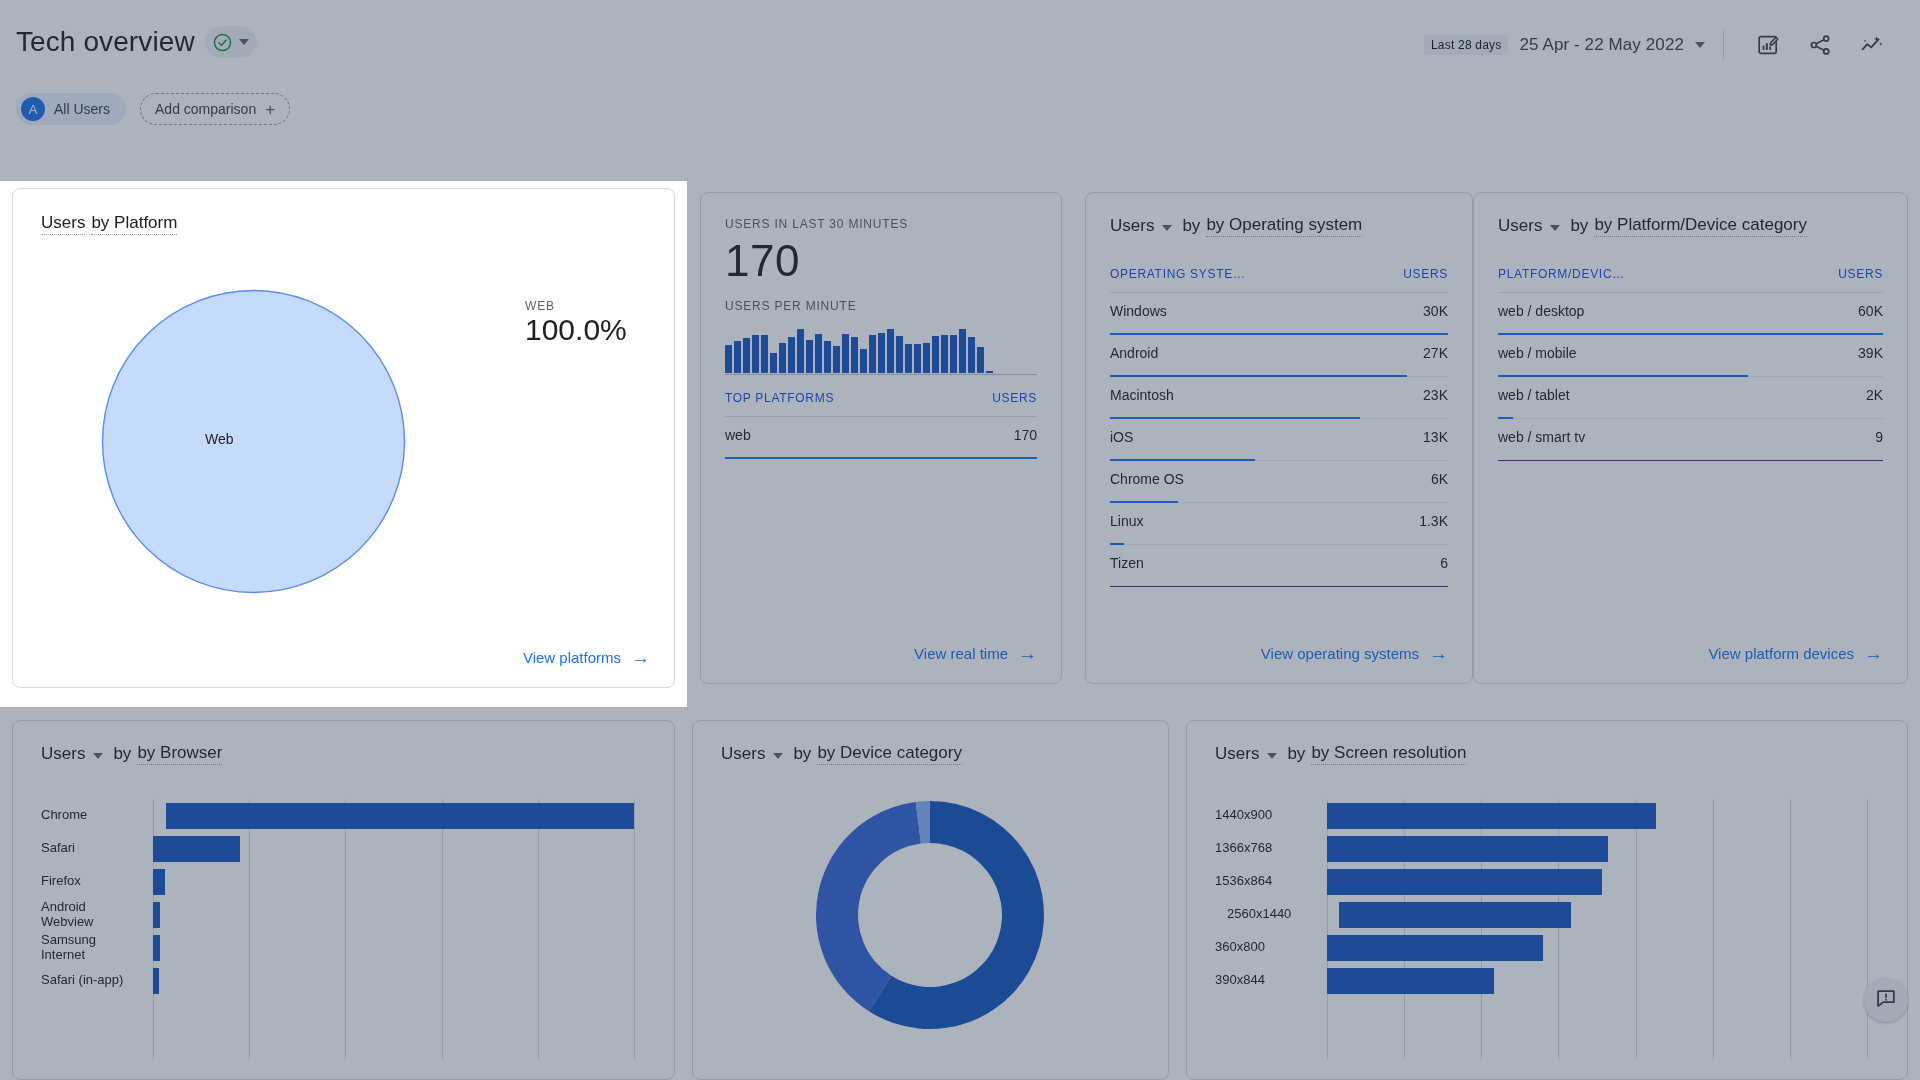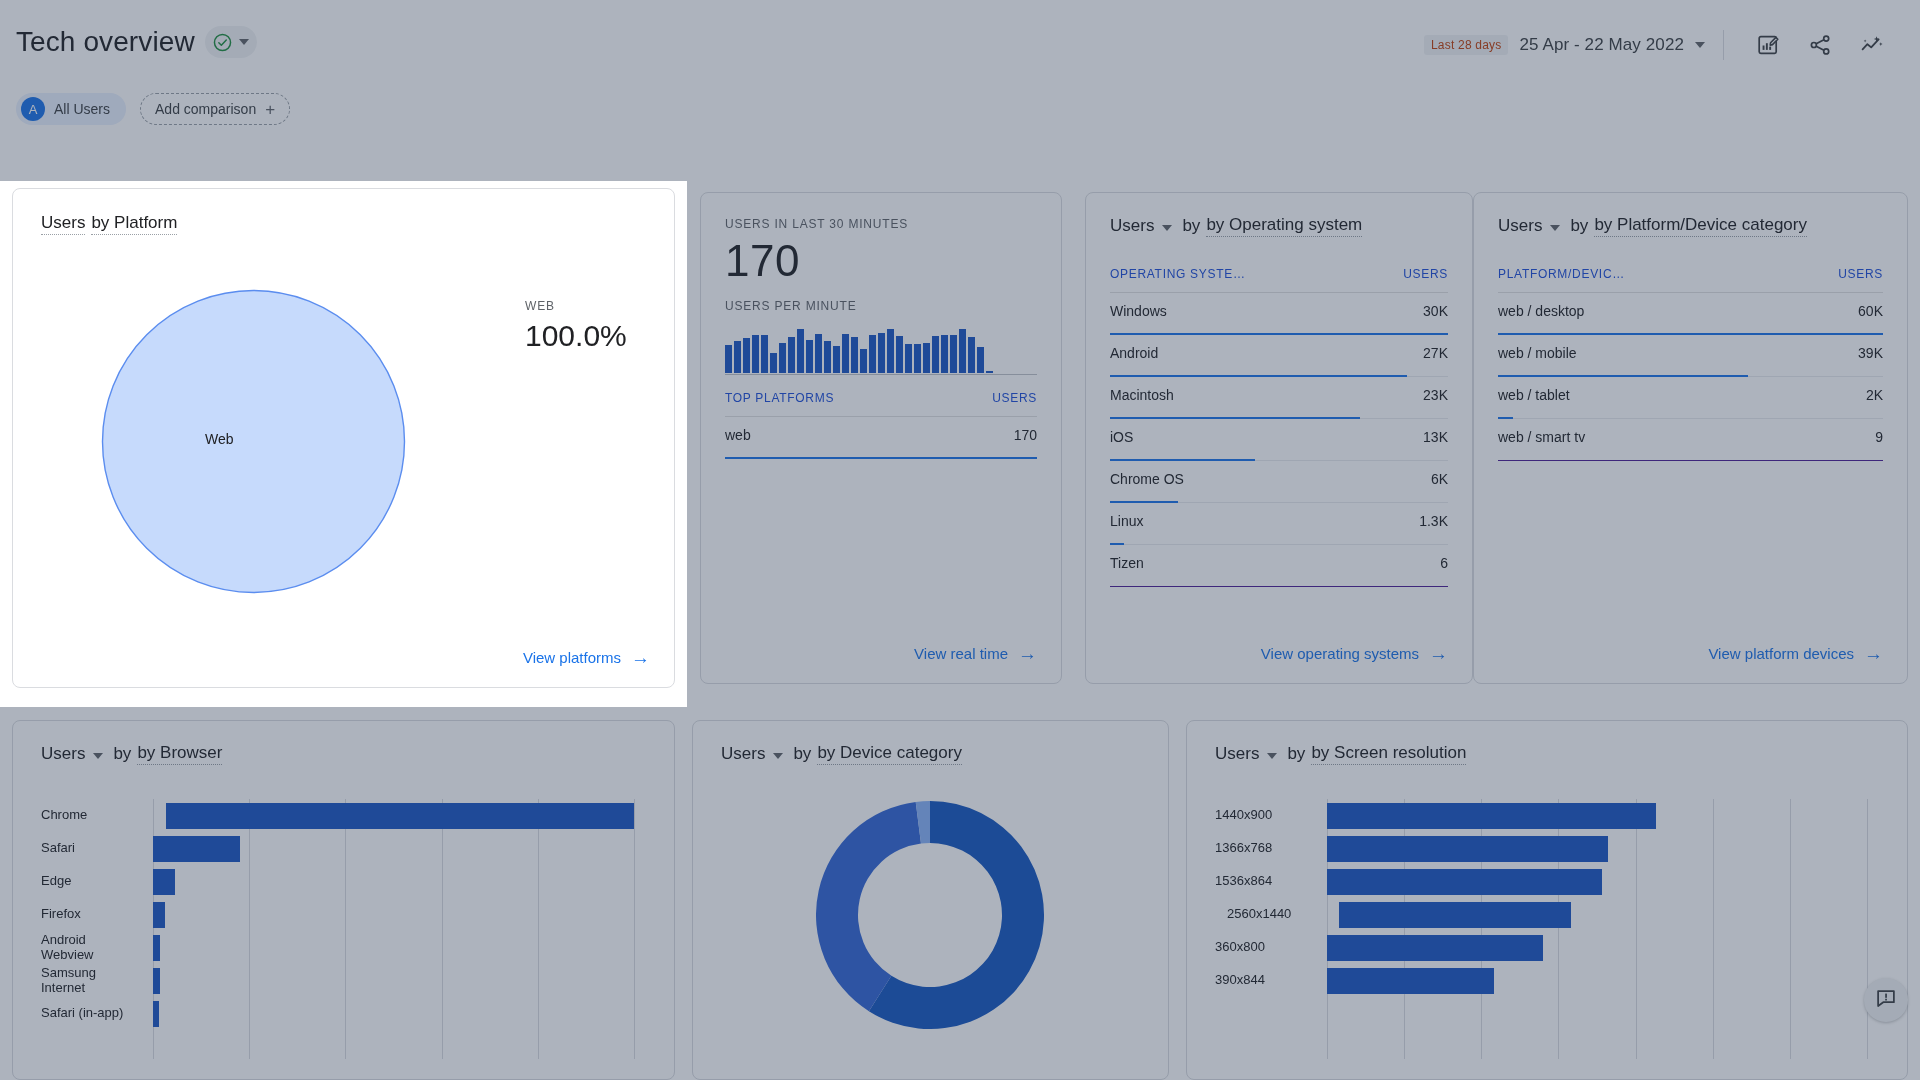--- a/index.html
+++ b/index.html
@@ -64,21 +64,21 @@
     border: 1px dashed #9aa0a6;
     font-size: 14px; color: #3c4043;
   }
   .plus { font-size: 17px; color: #5f6368; line-height: 1; }
 
   .header-right {
     position: absolute; right: 22px; top: 30px;
     display: flex; align-items: center; gap: 0;
   }
   .range-pill {
-    font-size: 12px; color: #c2410c;
+    font-size: 12px; color: #0f172a;
     background: #f1f3f4; padding: 3px 7px; border-radius: 3px;
     letter-spacing: .2px;
   }
   .range-text {
     font-size: 17px; color: #3c4043; margin-left: 11px;
     letter-spacing: .1px;
   }
   .range-caret { margin-left: 11px; }
   .hdr-divider {
     width: 1px; height: 30px; background: #dadce0; margin: 0 18px;
@@ -250,21 +250,21 @@
 
       <div style="position:absolute;left:88px;top:100px;width:305px;height:305px;">
         <svg viewBox="0 0 305 305" style="width:305px;height:305px;display:block;">
           <circle cx="152.5" cy="152.5" r="151" fill="#c6dafc" stroke="#5b8def" stroke-width="1.4"></circle>
         </svg>
         <span class="pie-label" style="left:104px;top:142px;">Web</span>
       </div>
 
       <div style="position:absolute;left:512px;top:110px;text-align:left;">
         <div class="pct-label">WEB</div>
-        <div class="pct-value" style="margin-top:6px;">100.0%</div>
+        <div class="pct-value" style="">100.0%</div>
       </div>
 
       <div class="view-link">
         <span>View platforms</span>
         <span class="arrow-r">→</span>
       </div>
     </div>
 
     <div class="card" style="left:700px; top:52px; width:362px; height:492px;">
       <div style="position:absolute;left:24px;top:24px;right:24px;">
@@ -446,26 +446,20 @@
               <div class="hbar-fill" style="width: 100%; height: 26px;"></div>
             </div>
           </div>
           <div class="hbar-row" style="height: 33px;">
             <div class="hbar-label" style="width: 100px;">Safari</div>
             <div class="hbar-track" style="margin-left: 12px;">
               <div class="hbar-fill" style="width: 18%; height: 26px;"></div>
             </div>
           </div>
           <div class="hbar-row" style="height: 33px;">
-            <div class="hbar-label" style="width: 100px;">Edge</div>
-            <div class="hbar-track" style="margin-left: 12px;">
-              <div class="hbar-fill" style="width: 4.6%; height: 26px;"></div>
-            </div>
-          </div>
-          <div class="hbar-row" style="height: 33px;">
             <div class="hbar-label" style="width: 100px;">Firefox</div>
             <div class="hbar-track" style="margin-left: 12px;">
               <div class="hbar-fill" style="width: 2.4%; height: 26px;"></div>
             </div>
           </div>
           <div class="hbar-row" style="height: 33px;">
             <div class="hbar-label" style="width: 100px;">Android Webview</div>
             <div class="hbar-track" style="margin-left: 12px;">
               <div class="hbar-fill" style="width: 1.4%; height: 26px;"></div>
             </div>

